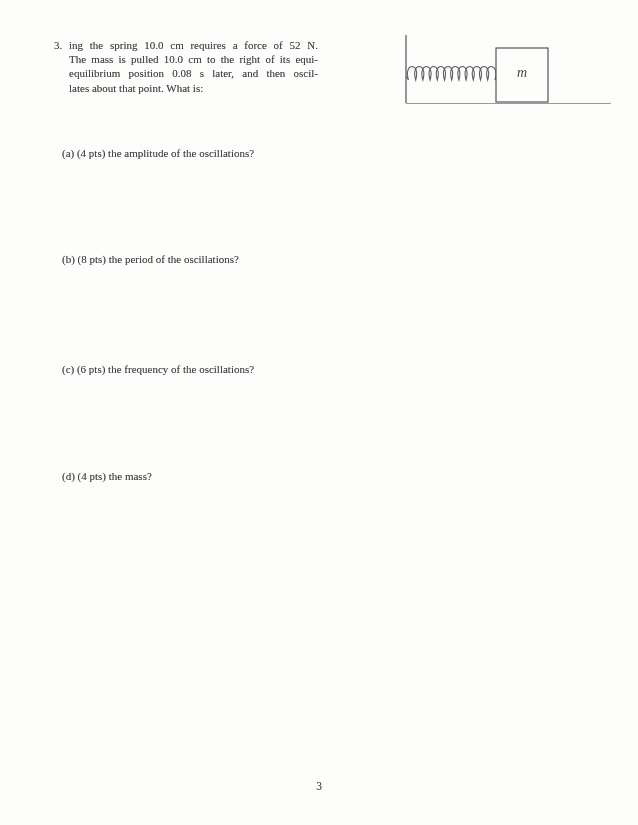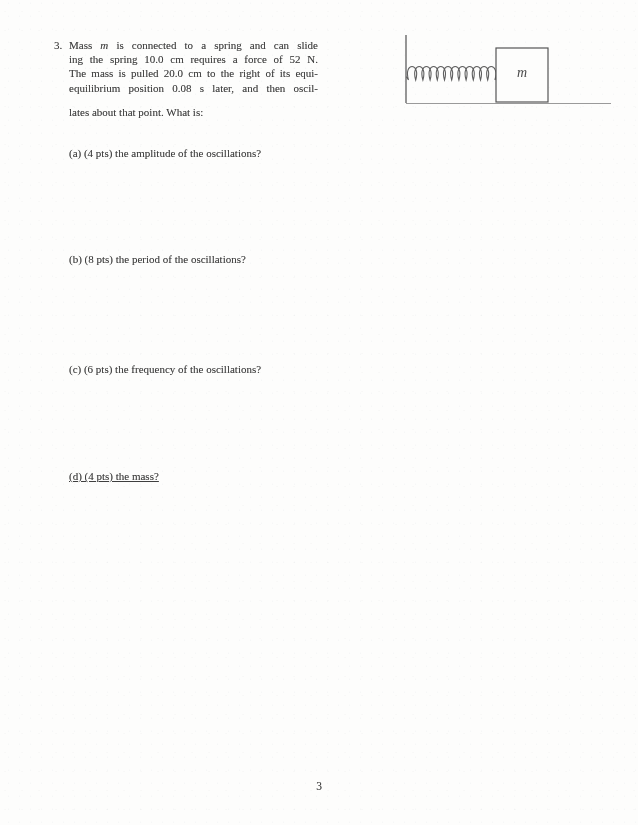--- a/index.html
+++ b/index.html
@@ -41,34 +41,33 @@
     text-shadow: 0 0 0.6px rgba(70,70,70,0.45);
   }
   .jline {
     text-align: justify;
     text-align-last: justify;
     white-space: normal;
   }
   .jline-last {
     text-align: left;
     text-align-last: left;
-    margin-top: 10px;
   }
   .part {
     position: absolute;
-    left: 69px;
+    left: 62px;
     font-size: 11px;
     line-height: 14.2px;
     white-space: nowrap;
     text-shadow: 0 0 0.6px rgba(70,70,70,0.45);
   }
   .part-a { top: 146px; }
   .part-b { top: 252px; }
   .part-c { top: 362px; }
-  .part-d { top: 469px; text-decoration: underline; }
+  .part-d { top: 469px; }
   .part-e { top: 624px; }
   .diagram {
     position: absolute;
     left: 400px;
     top: 25px;
     width: 215px;
     height: 85px;
   }
   .diagram svg { display: block; width: 215px; height: 85px; }
   .mass-label {
@@ -92,23 +91,22 @@
   }
 </style>
 </head>
 <body>
 
 <div class="page">
 
   <div class="problem-number">3.</div>
 
   <div class="statement-block">
-    <div class="jline">Mass <i>m</i> is connected to a spring and can slide</div>
     <div class="jline">ing the spring 10.0 cm requires a force of 52 N.</div>
-    <div class="jline">The mass is pulled 20.0 cm to the right of its equi-</div>
+    <div class="jline">The mass is pulled 10.0 cm to the right of its equi-</div>
     <div class="jline">equilibrium position 0.08 s later, and then oscil-</div>
     <div class="jline jline-last">lates about that point. What is:</div>
   </div>
 
   <div class="part part-a">(a) (4 pts) the amplitude of the oscillations?</div>
   <div class="part part-b">(b) (8 pts) the period of the oscillations?</div>
   <div class="part part-c">(c) (6 pts) the frequency of the oscillations?</div>
   <div class="part part-d">(d) (4 pts) the mass?</div>
 
   <div class="diagram">

